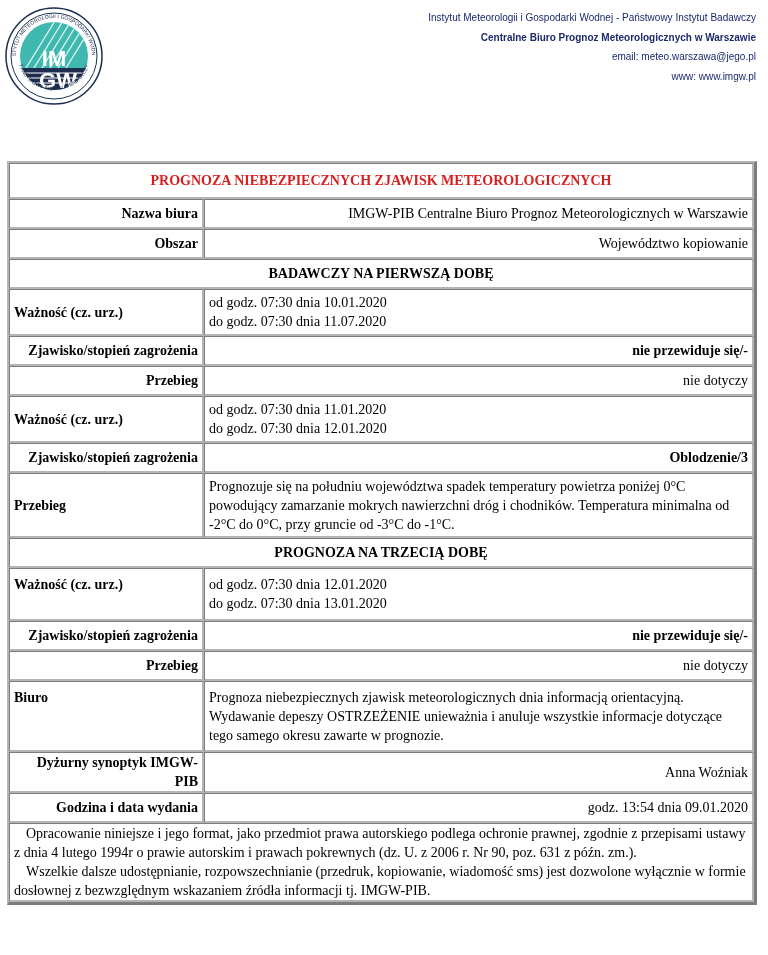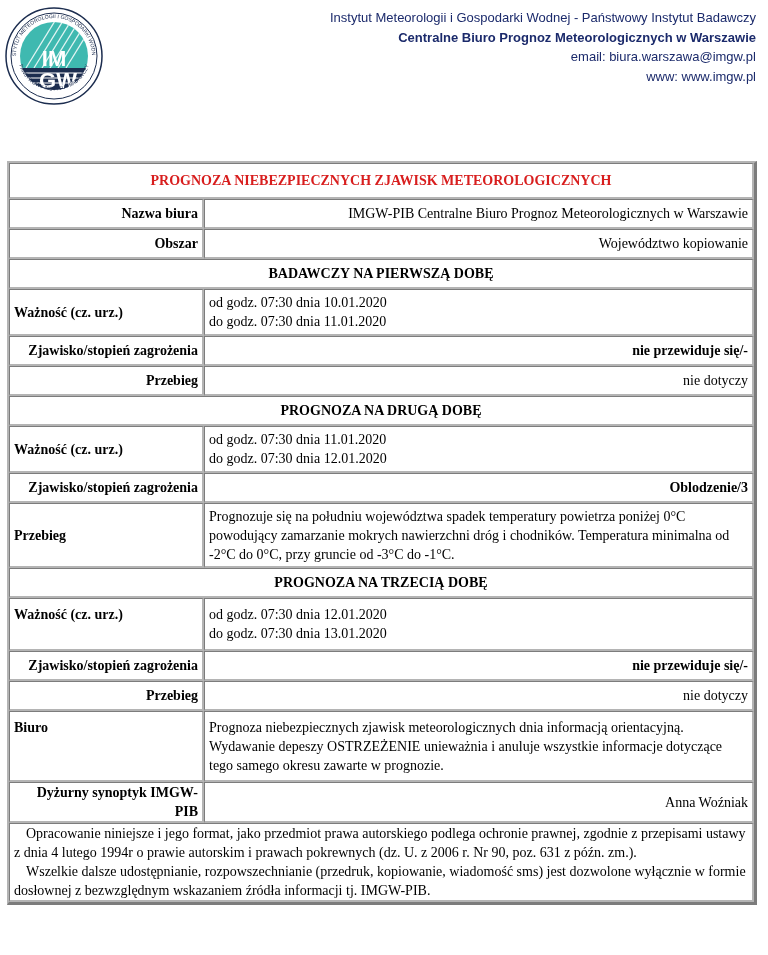--- a/index.html
+++ b/index.html
@@ -1,19 +1,19 @@
 <!DOCTYPE html>
 <html><head>
 <meta charset="utf-8">
 <style>
   html, body { margin: 0; padding: 0; background: #ffffff; }
   body { width: 768px; height: 955px; position: relative; overflow: hidden; font-family: "Liberation Serif", serif; color: #000; }
   .header { position: absolute; top: 0; left: 0; width: 768px; height: 130px; }
   .logo { position: absolute; left: 4px; top: 6px; width: 100px; height: 100px; }
-  .contact { position: absolute; right: 12px; top: 8px; text-align: right; font-family: "Liberation Sans", sans-serif; font-size: 13px; line-height: 19.5px; color: #1b2a6b; }
+  .contact { position: absolute; right: 12px; top: 8px; text-align: right; font-family: "Liberation Sans", sans-serif; font-size: 10px; line-height: 19.5px; color: #1b2a6b; }
   .contact .line { white-space: nowrap; }
   .contact .bold { font-weight: bold; }
   table.main { position: absolute; left: 7px; top: 161px; width: 750px; border-collapse: separate; border-spacing: 0; border-top: 2px solid #b4b4b4; border-left: 2px solid #b4b4b4; border-right: 3px solid #7c7c7c; border-bottom: 3px solid #7c7c7c; }
   table.main td { border-top: 1px solid #7c7c7c; border-left: 1px solid #7c7c7c; border-right: 2px solid #b4b4b4; border-bottom: 2px solid #b4b4b4; padding: 0 4px; font-size: 14px; line-height: 19px; vertical-align: middle; }
   td.title { height: 33px; text-align: center; color: #d81e1e; font-size: 17px; font-weight: bold; }
   td.label { width: 184px; font-weight: bold; }
   td.section { text-align: center; font-weight: bold; height: 27px; }
   tr.single td { height: 27px; text-align: right; }
   tr.double td { height: 44px; }
   tr.triple td { height: 62px; }
@@ -54,21 +54,21 @@
     </g>
     <text x="50" y="60" text-anchor="middle" font-family="Liberation Sans, sans-serif" font-weight="bold" font-size="22" fill="#ffffff">IM</text>
     <text x="54" y="82" text-anchor="middle" font-family="Liberation Sans, sans-serif" font-weight="bold" font-size="22" fill="#ffffff">GW</text>
     <text font-family="Liberation Sans, sans-serif" font-size="5.2" fill="#1c2d4f"><textPath href="#ringTop" startOffset="50%" text-anchor="middle">INSTYTUT METEOROLOGII I GOSPODARKI WODNEJ</textPath></text>
     <text font-family="Liberation Sans, sans-serif" font-size="5.2" fill="#1c2d4f"><textPath href="#ringBot" startOffset="50%" text-anchor="middle">PAŃSTWOWY INSTYTUT BADAWCZY</textPath></text>
   </svg>
 
   <div class="contact">
     <div class="line">Instytut Meteorologii i Gospodarki Wodnej - Państwowy Instytut Badawczy</div>
     <div class="line bold">Centralne Biuro Prognoz Meteorologicznych w Warszawie</div>
-    <div class="line">email: biura.warszawa@imgw.pl</div>
+    <div class="line">email: meteo.warszawa@jego.pl</div>
     <div class="line">www: www.imgw.pl</div>
   </div>
 </div>
 
 <table class="main">
   <tbody>
       <tr>
     <td colspan="2" class="title">PROGNOZA NIEBEZPIECZNYCH ZJAWISK METEOROLOGICZNYCH</td>
   </tr>
   <tr class="single">
@@ -80,35 +80,32 @@
     <td class="value">Województwo kopiowanie</td>
   </tr>
 
   <tr>
     <td colspan="2" class="section">BADAWCZY NA PIERWSZĄ DOBĘ</td>
   </tr>
   <tr class="double">
     <td class="label">Ważność (cz. urz.)</td>
     <td class="value">
       <div>od godz. 07:30 dnia 10.01.2020</div>
-      <div>do godz. 07:30 dnia 11.01.2020</div>
+      <div>do godz. 07:30 dnia 11.07.2020</div>
     </td>
   </tr>
   <tr class="single">
     <td class="label">Zjawisko/stopień zagrożenia</td>
     <td class="value bold">nie przewiduje się/-</td>
   </tr>
   <tr class="single">
     <td class="label">Przebieg</td>
     <td class="value">nie dotyczy</td>
   </tr>
 
-  <tr>
-    <td colspan="2" class="section">PROGNOZA NA DRUGĄ DOBĘ</td>
-  </tr>
   <tr class="double">
     <td class="label">Ważność (cz. urz.)</td>
     <td class="value">
       <div>od godz. 07:30 dnia 11.01.2020</div>
       <div>do godz. 07:30 dnia 12.01.2020</div>
     </td>
   </tr>
   <tr class="single">
     <td class="label">Zjawisko/stopień zagrożenia</td>
     <td class="value bold">Oblodzenie/3</td>
@@ -138,20 +135,24 @@
   </tr>
 
   <tr class="triple">
     <td class="label" style="vertical-align: top; padding-top: 6px;">Biuro</td>
     <td class="value">Prognoza niebezpiecznych zjawisk meteorologicznych dnia informacją orientacyjną. Wydawanie depeszy OSTRZEŻENIE unieważnia i anuluje wszystkie informacje dotyczące tego samego okresu zawarte w prognozie.</td>
   </tr>
   <tr class="single">
     <td class="label">Dyżurny synoptyk IMGW-PIB</td>
     <td class="value">Anna Woźniak</td>
   </tr>
+  <tr class="single">
+    <td class="label">Godzina i data wydania</td>
+    <td class="value">godz. 13:54 dnia 09.01.2020</td>
+  </tr>
 
   <tr>
     <td colspan="2" class="footer">
       <p>Opracowanie niniejsze i jego format, jako przedmiot prawa autorskiego podlega ochronie prawnej, zgodnie z przepisami ustawy z dnia 4 lutego 1994r o prawie autorskim i prawach pokrewnych (dz. U. z 2006 r. Nr 90, poz. 631 z późn. zm.).</p>
       <p>Wszelkie dalsze udostępnianie, rozpowszechnianie (przedruk, kopiowanie, wiadomość sms) jest dozwolone wyłącznie w formie dosłownej z bezwzględnym wskazaniem źródła informacji tj. IMGW-PIB.</p>
     </td>
   </tr>
 </tbody>
   </table>
 

